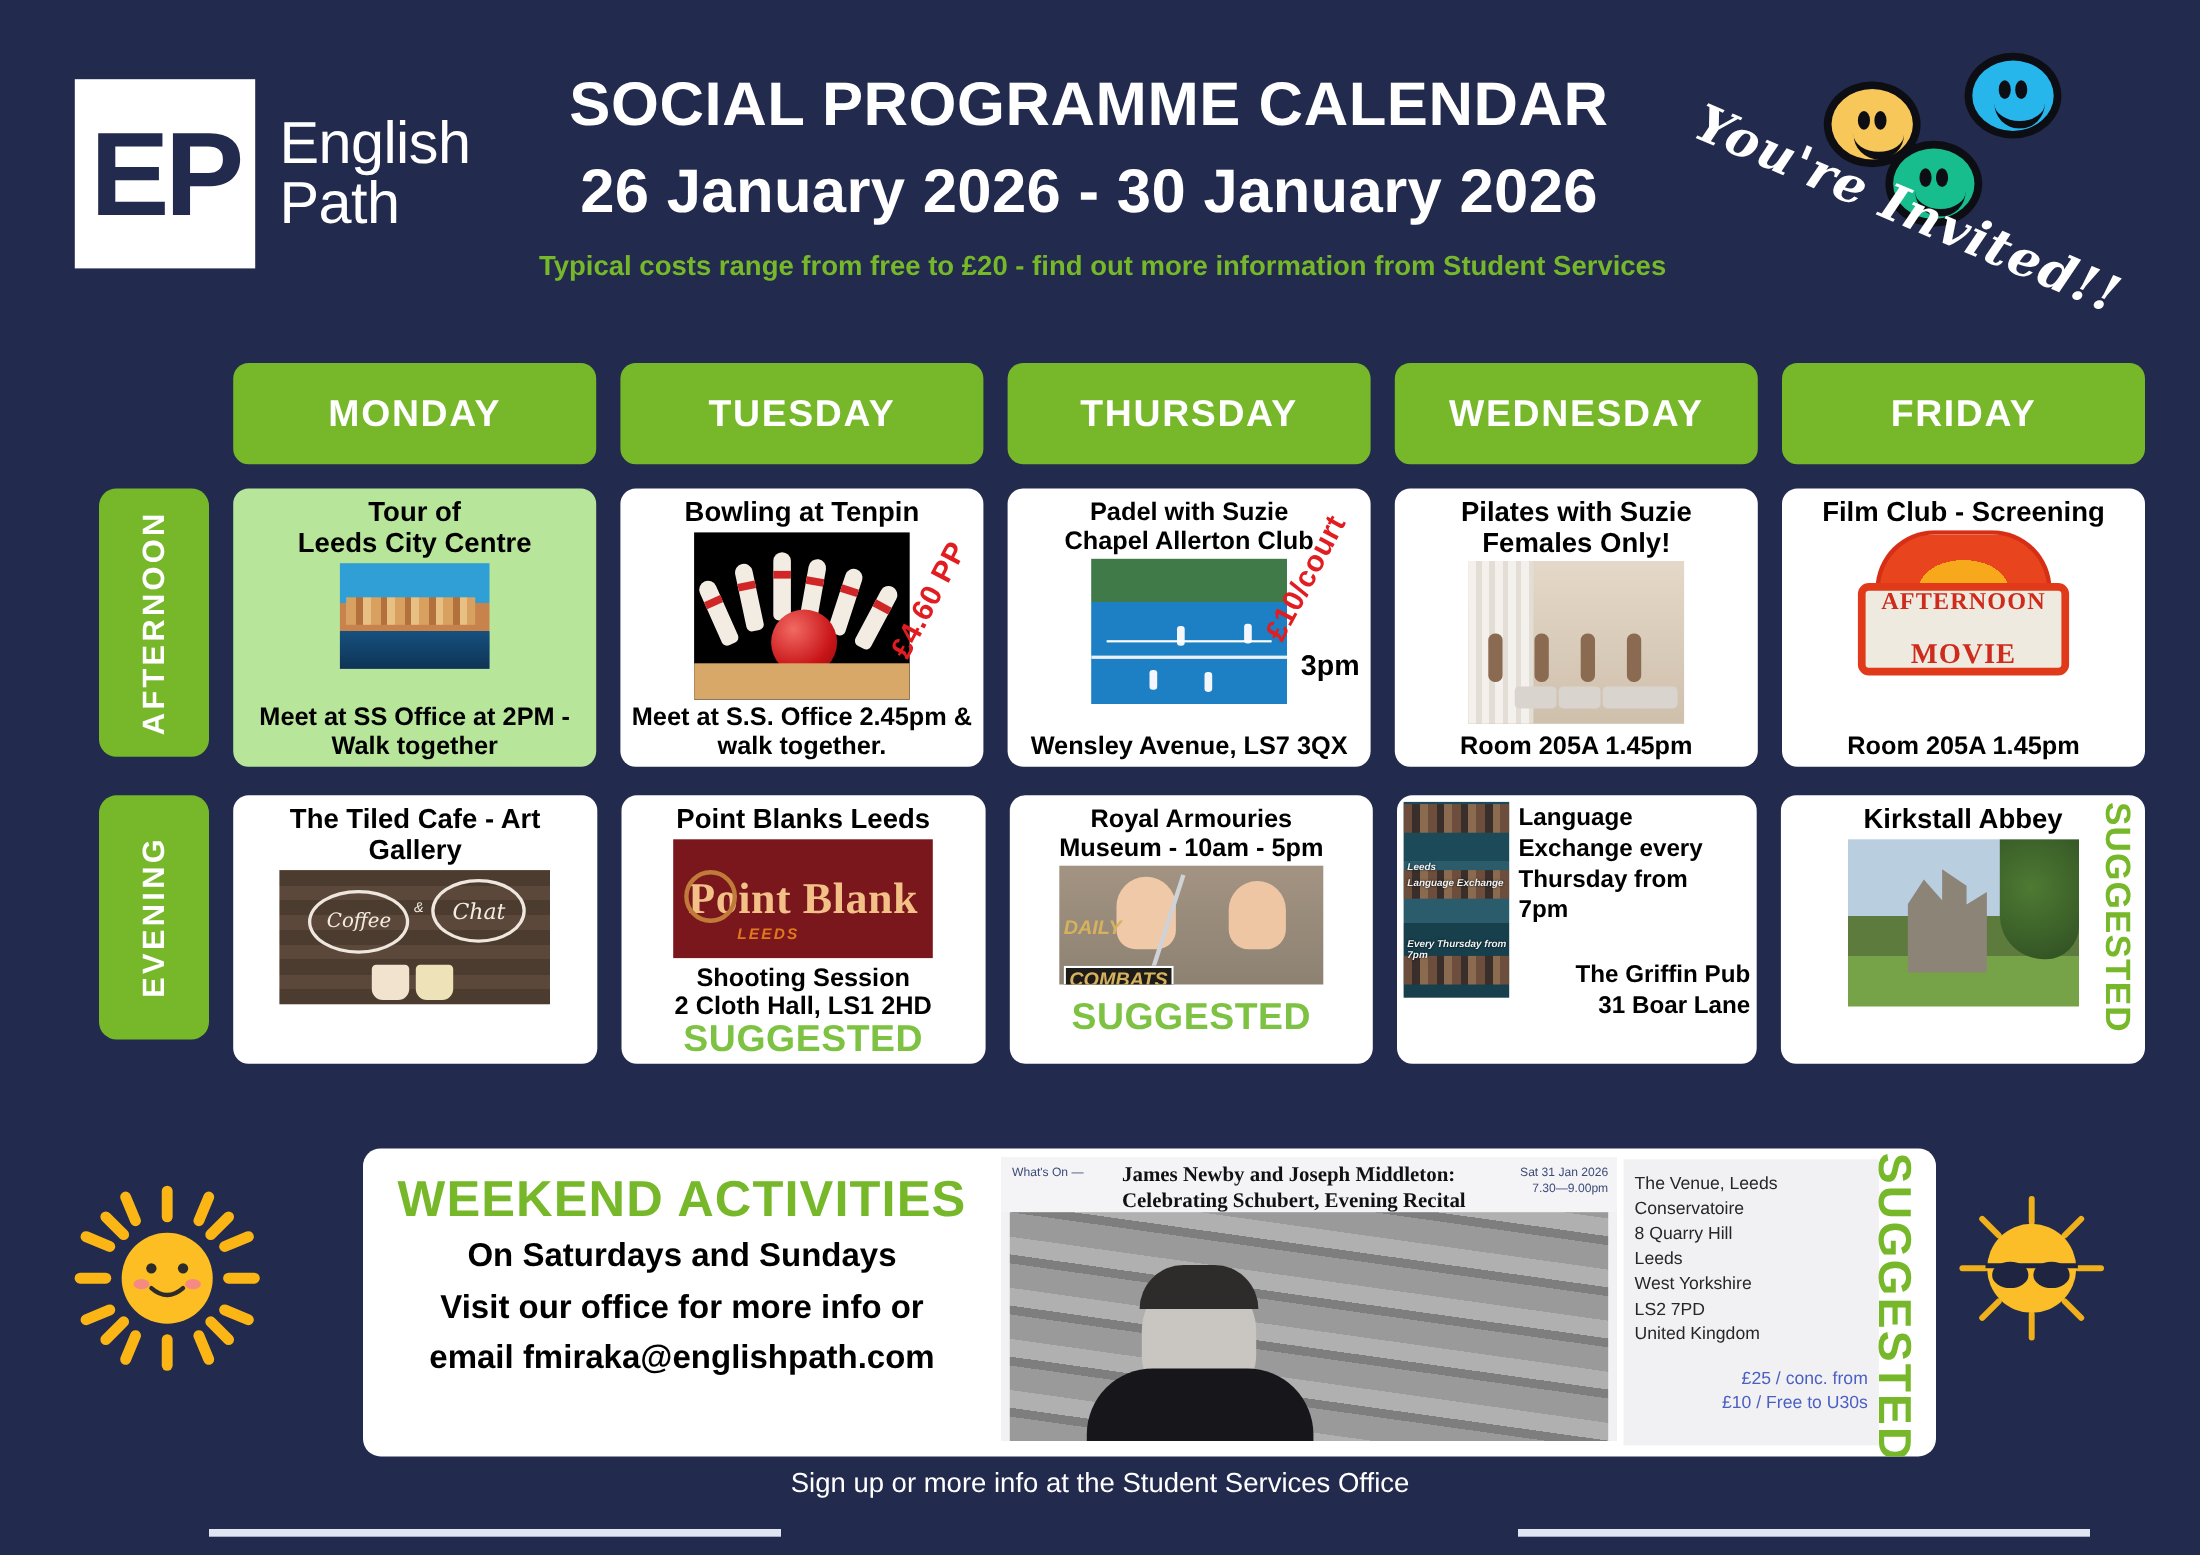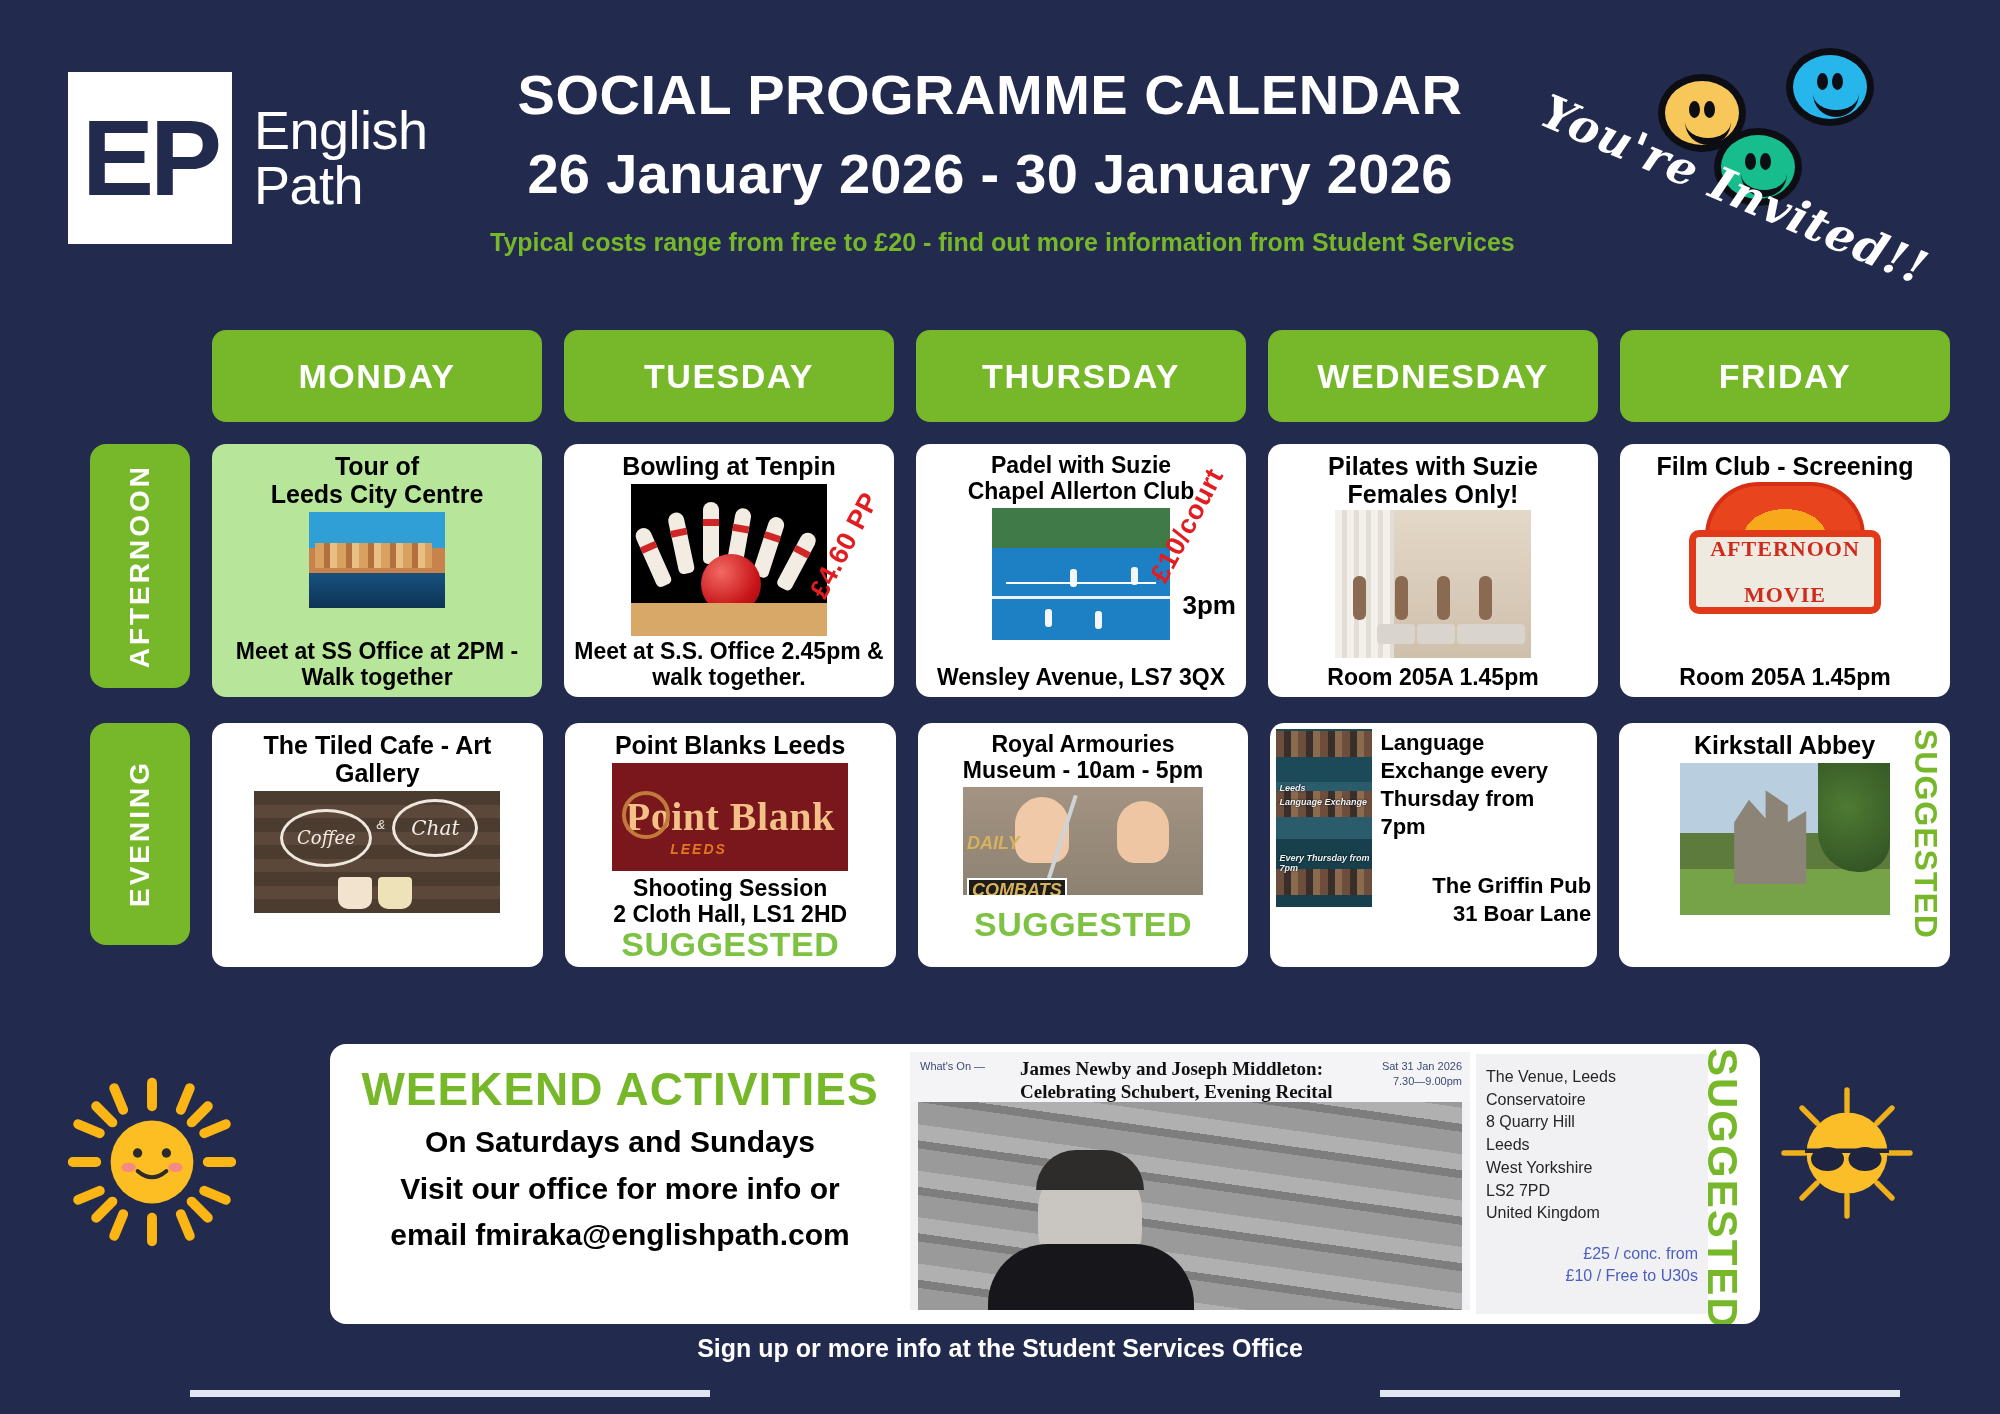--- a/index.html
+++ b/index.html
@@ -136,21 +136,21 @@
     background: repeating-linear-gradient(90deg,#f4f1ec 0 7px,#e2ddd5 7px 12px); }
 
   .movie-sign { width: 204px; height: 136px; margin: 2px auto; position: relative; }
   .movie-fan { position:absolute; left:22px; top:0; width:160px; height:54px;
     background: radial-gradient(ellipse at 50% 100%, #f7a81b 0 38%, #e8451f 38% 100%);
     border-radius: 80px 80px 0 0; border: 4px solid #d62f16; border-bottom:none; }
   .movie-box { position:absolute; left:6px; top:48px; width:192px; height:84px;
     background:#efeadf; border:7px solid #e03a1a; border-radius:10px;
     display:flex; flex-direction:column; align-items:center; justify-content:center; }
   .movie-box .l1 { color:#cf2b1c; font-weight:700; font-size:22px; font-family:"Liberation Serif", serif; letter-spacing:1px; }
-  .movie-box .l2 { color:#cf2b1c; font-weight:700; font-size:22px; font-family:"Liberation Serif", serif; letter-spacing:1px;margin-top:20px; }
+  .movie-box .l2 { color:#cf2b1c; font-weight:700; font-size:26px; font-family:"Liberation Serif", serif; letter-spacing:1px;margin-top:20px; }
 
   .coffee-photo { width: 246px; height: 122px; margin: 4px auto;
     background: repeating-linear-gradient(0deg,#4c3b2f 0 14px,#5b483a 14px 27px); }
   .coffee-photo .bubble { position:absolute; border:3px solid #efe7dd; border-radius:50%;
     color:#f3ece4; display:flex; align-items:center; justify-content:center;
     font-family:"DejaVu Serif", serif; font-style:italic; }
   .coffee-photo .cup { position:absolute; bottom:4px; width:34px; height:32px;
     background:#f2e3cf; border-radius: 4px 4px 10px 10px; }
 
   .pointblank-photo { width: 236px; height: 108px; margin: 4px auto;
@@ -219,21 +219,21 @@
     position: absolute; right: 6px; top: 6px; height: 186px;
     color: #76b82a; font-size: 32px; font-weight: 700; letter-spacing: 1px;
   }
   .side-suggested span { writing-mode: vertical-rl; }
 
   
   .sun { position: absolute; }
   
   .footer-text {
     position: absolute; left: 0; right: 0; top: 1334px; text-align: center;
-    color: #ffffff; font-size: 25px; font-weight: 700;
+    color: #ffffff; font-size: 25px; font-weight: 400;
   }
   .footer-rule-left { position:absolute; left:190px; top:1390px; width:520px; height:7px; background:#dfe6f2; }
   .footer-rule-right { position:absolute; right:100px; top:1390px; width:520px; height:7px; background:#dfe6f2; }
 </style>
 </head>
 <body>
 
 <div class="header">
 
   <div class="logo-block">

